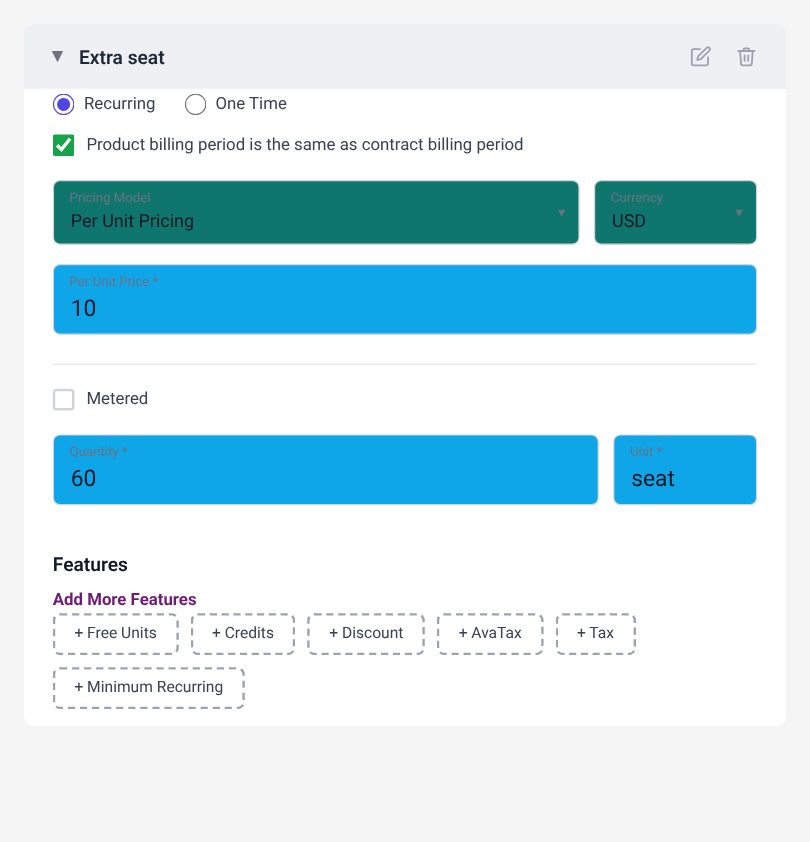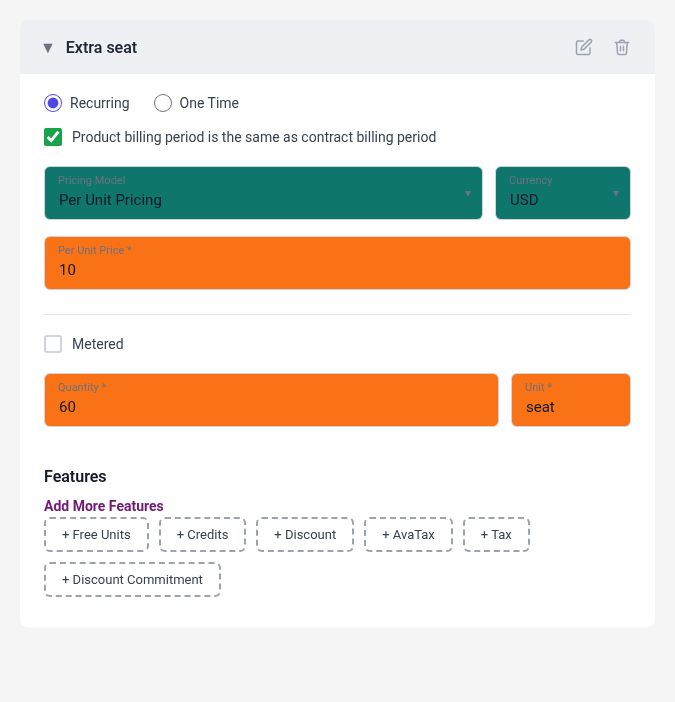--- a/index.html
+++ b/index.html
@@ -61,21 +61,21 @@
       color: #9ca3af;
       font-size: 18px;
       padding: 4px;
       display: flex;
       align-items: center;
       justify-content: center;
     }
 
     
     .body-section {
-      padding: 20px 24px;
+      padding: 4px 24px;
     }
 
     
     .radio-group {
       display: flex;
       gap: 24px;
       margin-bottom: 16px;
     }
 
     .radio-label {
@@ -166,23 +166,23 @@
       color: #6b7280;
       pointer-events: none;
       font-size: 12px;
     }
 
     .text-input-group {
       border: 1px solid #d1d5db;
       border-radius: 6px;
       padding: 10px 14px;
       padding-top: 24px;
-      font-size: 15px;
+      font-size: 19px;
       color: #111827;
-      background: #f97316;
+      background: #0ea5e9;
       width: 100%;
       outline: none;
     }
 
     
     .per-unit-group {
       margin-bottom: 24px;
     }
 
     
@@ -365,18 +365,18 @@
       <div class="add-features-title">Add More Features</div>
 
       <div class="feature-buttons-row">
         <button class="feature-btn">+ Free Units</button>
         <button class="feature-btn">+ Credits</button>
         <button class="feature-btn">+ Discount</button>
         <button class="feature-btn">+ AvaTax</button>
         <button class="feature-btn">+ Tax</button>
       </div>
       <div class="feature-buttons-row">
-        <button class="feature-btn">+ Discount Commitment</button>
+        <button class="feature-btn">+ Minimum Recurring</button>
       </div>
     </div>
 
   </div>
 </div>
 
 </body></html>

